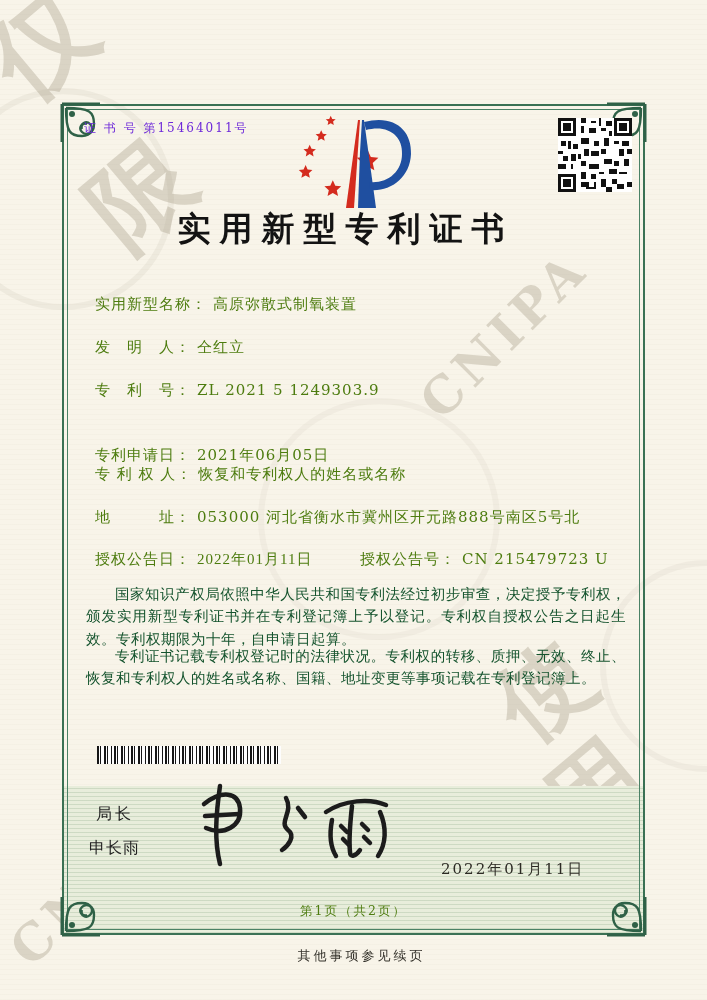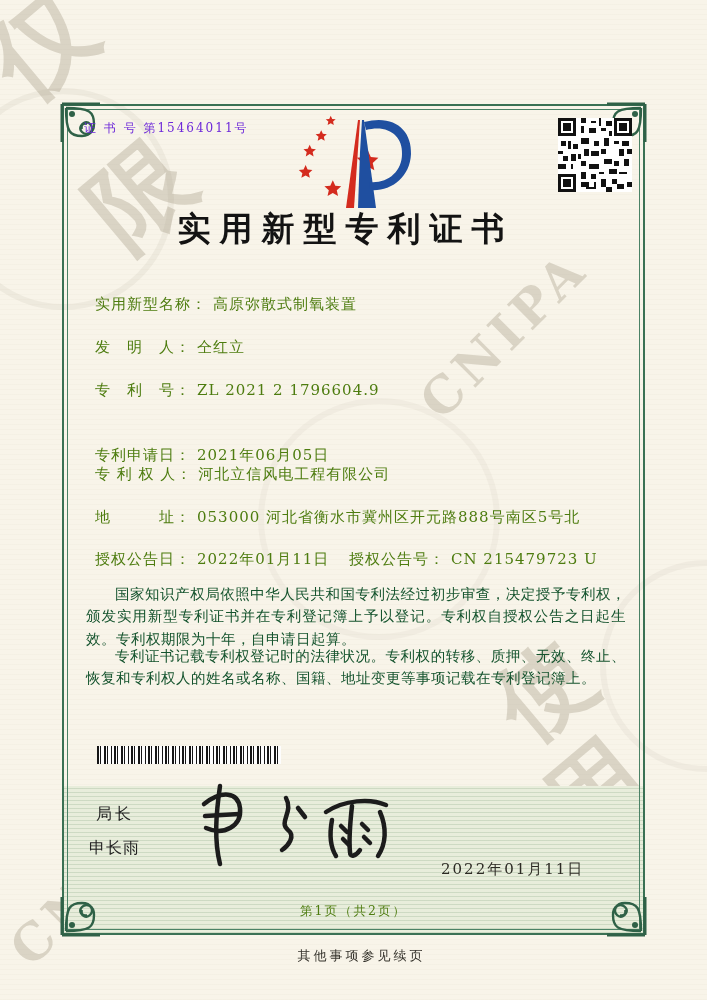--- a/index.html
+++ b/index.html
@@ -209,35 +209,35 @@
 
 <div class="title">实用新型专利证书</div>
 
 <div class="field" style="top:295px;">
   <span class="lbl">实用新型名称：</span><span>高原弥散式制氧装置</span>
 </div>
 <div class="field" style="top:338px;">
   <span class="lbl">发　明　人：</span><span>仝红立</span>
 </div>
 <div class="field" style="top:381px;">
-  <span class="lbl">专　利　号：</span><span>ZL 2021 2 1796604.9</span>
+  <span class="lbl">专　利　号：</span><span>ZL 2021 5 1249303.9</span>
 </div>
 <div class="field" style="top:446px;">
   <span class="lbl">专利申请日：</span><span>2021年06月05日</span>
 </div>
 <div class="field" style="top:465px;">
-  <span class="lbl">专 利 权 人：</span><span>河北立信风电工程有限公司</span>
+  <span class="lbl">专 利 权 人：</span><span>恢复和专利权人的姓名或名称</span>
 </div>
 <div class="field" style="top:508px;">
   <span class="lbl">地　　　址：</span><span>053000 河北省衡水市冀州区开元路888号南区5号北</span>
 </div>
-<div class="field" style="top:550px;">
+<div class="field" style="top:550px;font-family:Liberation Serif, serif;">
   <span class="lbl">授权公告日：</span><span>2022年01月11日</span>
 </div>
-<div class="field" style="top:550px;left:349px;">
+<div class="field" style="top:550px;left:360px;">
   <span class="lbl">授权公告号：</span><span>CN 215479723 U</span>
 </div>
 
 <p class="para" style="top:583px;">国家知识产权局依照中华人民共和国专利法经过初步审查，决定授予专利权，颁发实用新型专利证书并在专利登记簿上予以登记。专利权自授权公告之日起生效。专利权期限为十年，自申请日起算。</p>
 <p class="para" style="top:645px;">专利证书记载专利权登记时的法律状况。专利权的转移、质押、无效、终止、恢复和专利权人的姓名或名称、国籍、地址变更等事项记载在专利登记簿上。</p>
 
 <div class="barcode"></div>
 
 <div class="sig-title">局长</div>
 <div class="sig-name">申长雨</div>

